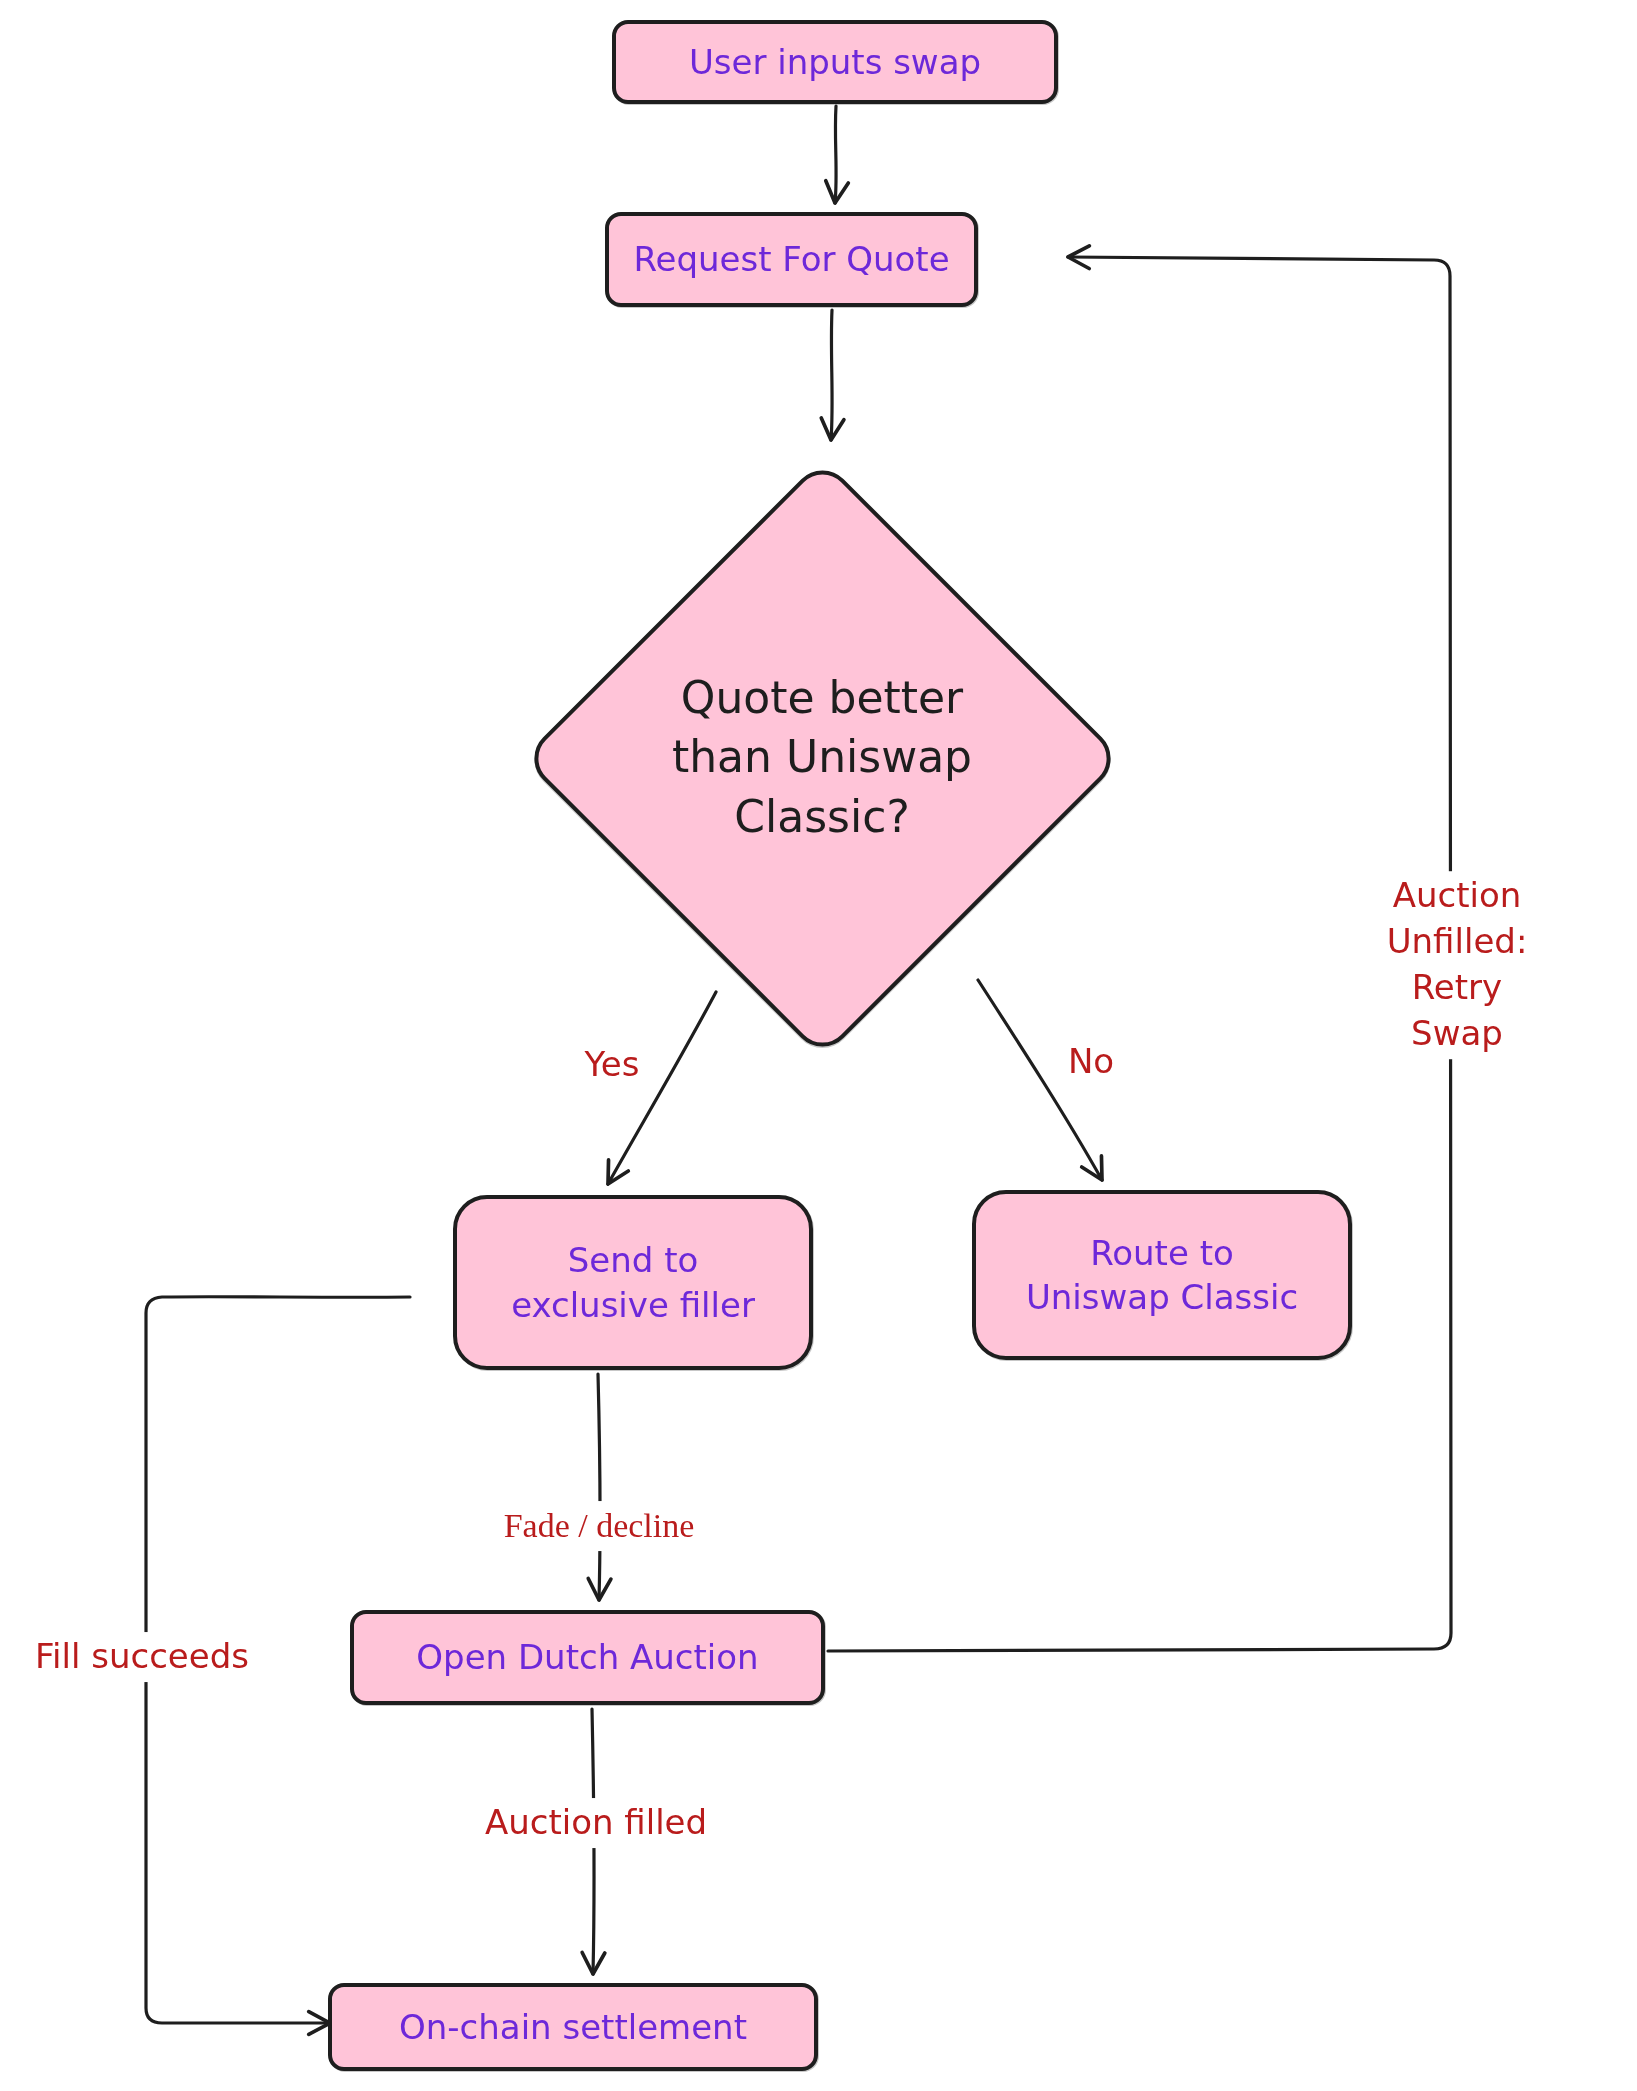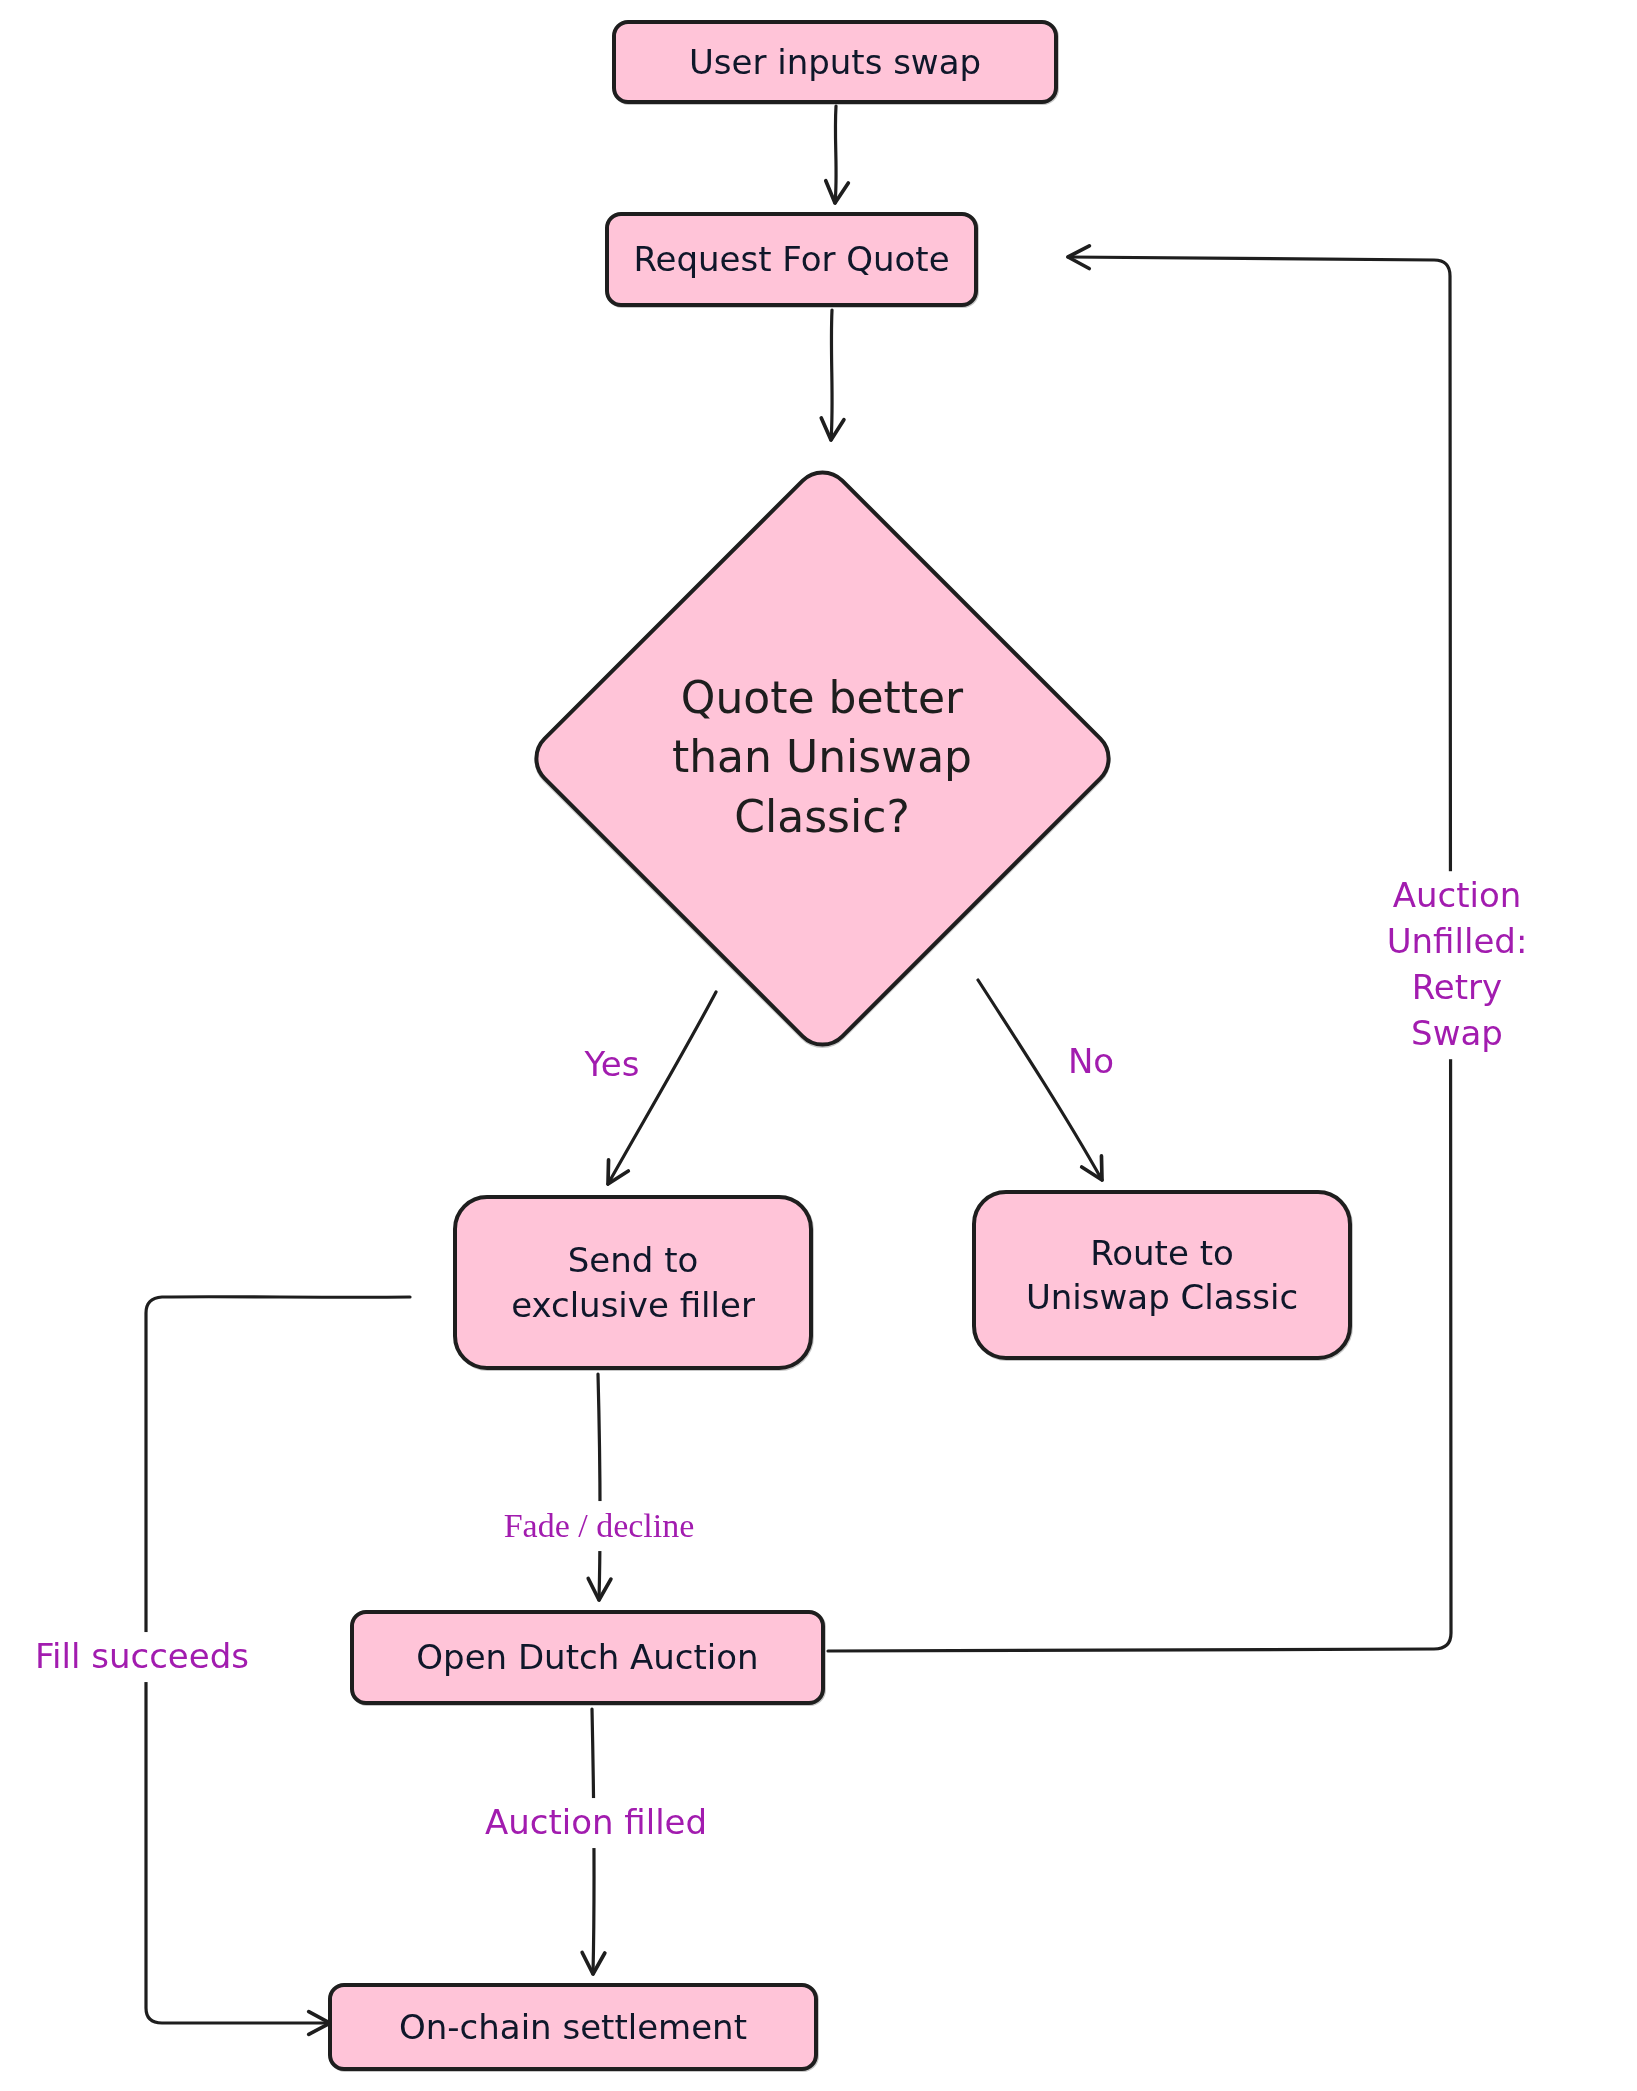--- a/index.html
+++ b/index.html
@@ -25,21 +25,21 @@
     position: absolute;
     background: #ffc4d8;
     border: 4px solid #1e1e1e;
     border-radius: 16px;
     display: flex;
     align-items: center;
     justify-content: center;
     text-align: center;
     font-size: 34px;
     line-height: 1.3;
-    color: #0f172a;
+    color: #6d28d9;
     white-space: pre-line;
     box-shadow: 1px 1px 0 rgba(30,30,30,0.25);
   }
   .node.tall { border-radius: 34px; margin-left: 41px; }
 
   .diamond-shape {
     position: absolute;
     left: 610px; top: 546px;
     width: 425px; height: 425px;
     background: #ffc4d8;
@@ -61,21 +61,21 @@
     white-space: pre-line;
   }
 
   .edge-label {
     position: absolute;
     transform: translate(-50%, -50%);
     font-size: 34px;
     line-height: 1.35;
     text-align: center;
     white-space: pre-line;
-    color: #a21caf;
+    color: #b91c1c;
   }
   .edge-label.masked {
     background: #ffffff;
     padding: 2px 14px;
   }
 </style>
 </head>
 <body>
 
 <div class="canvas">

